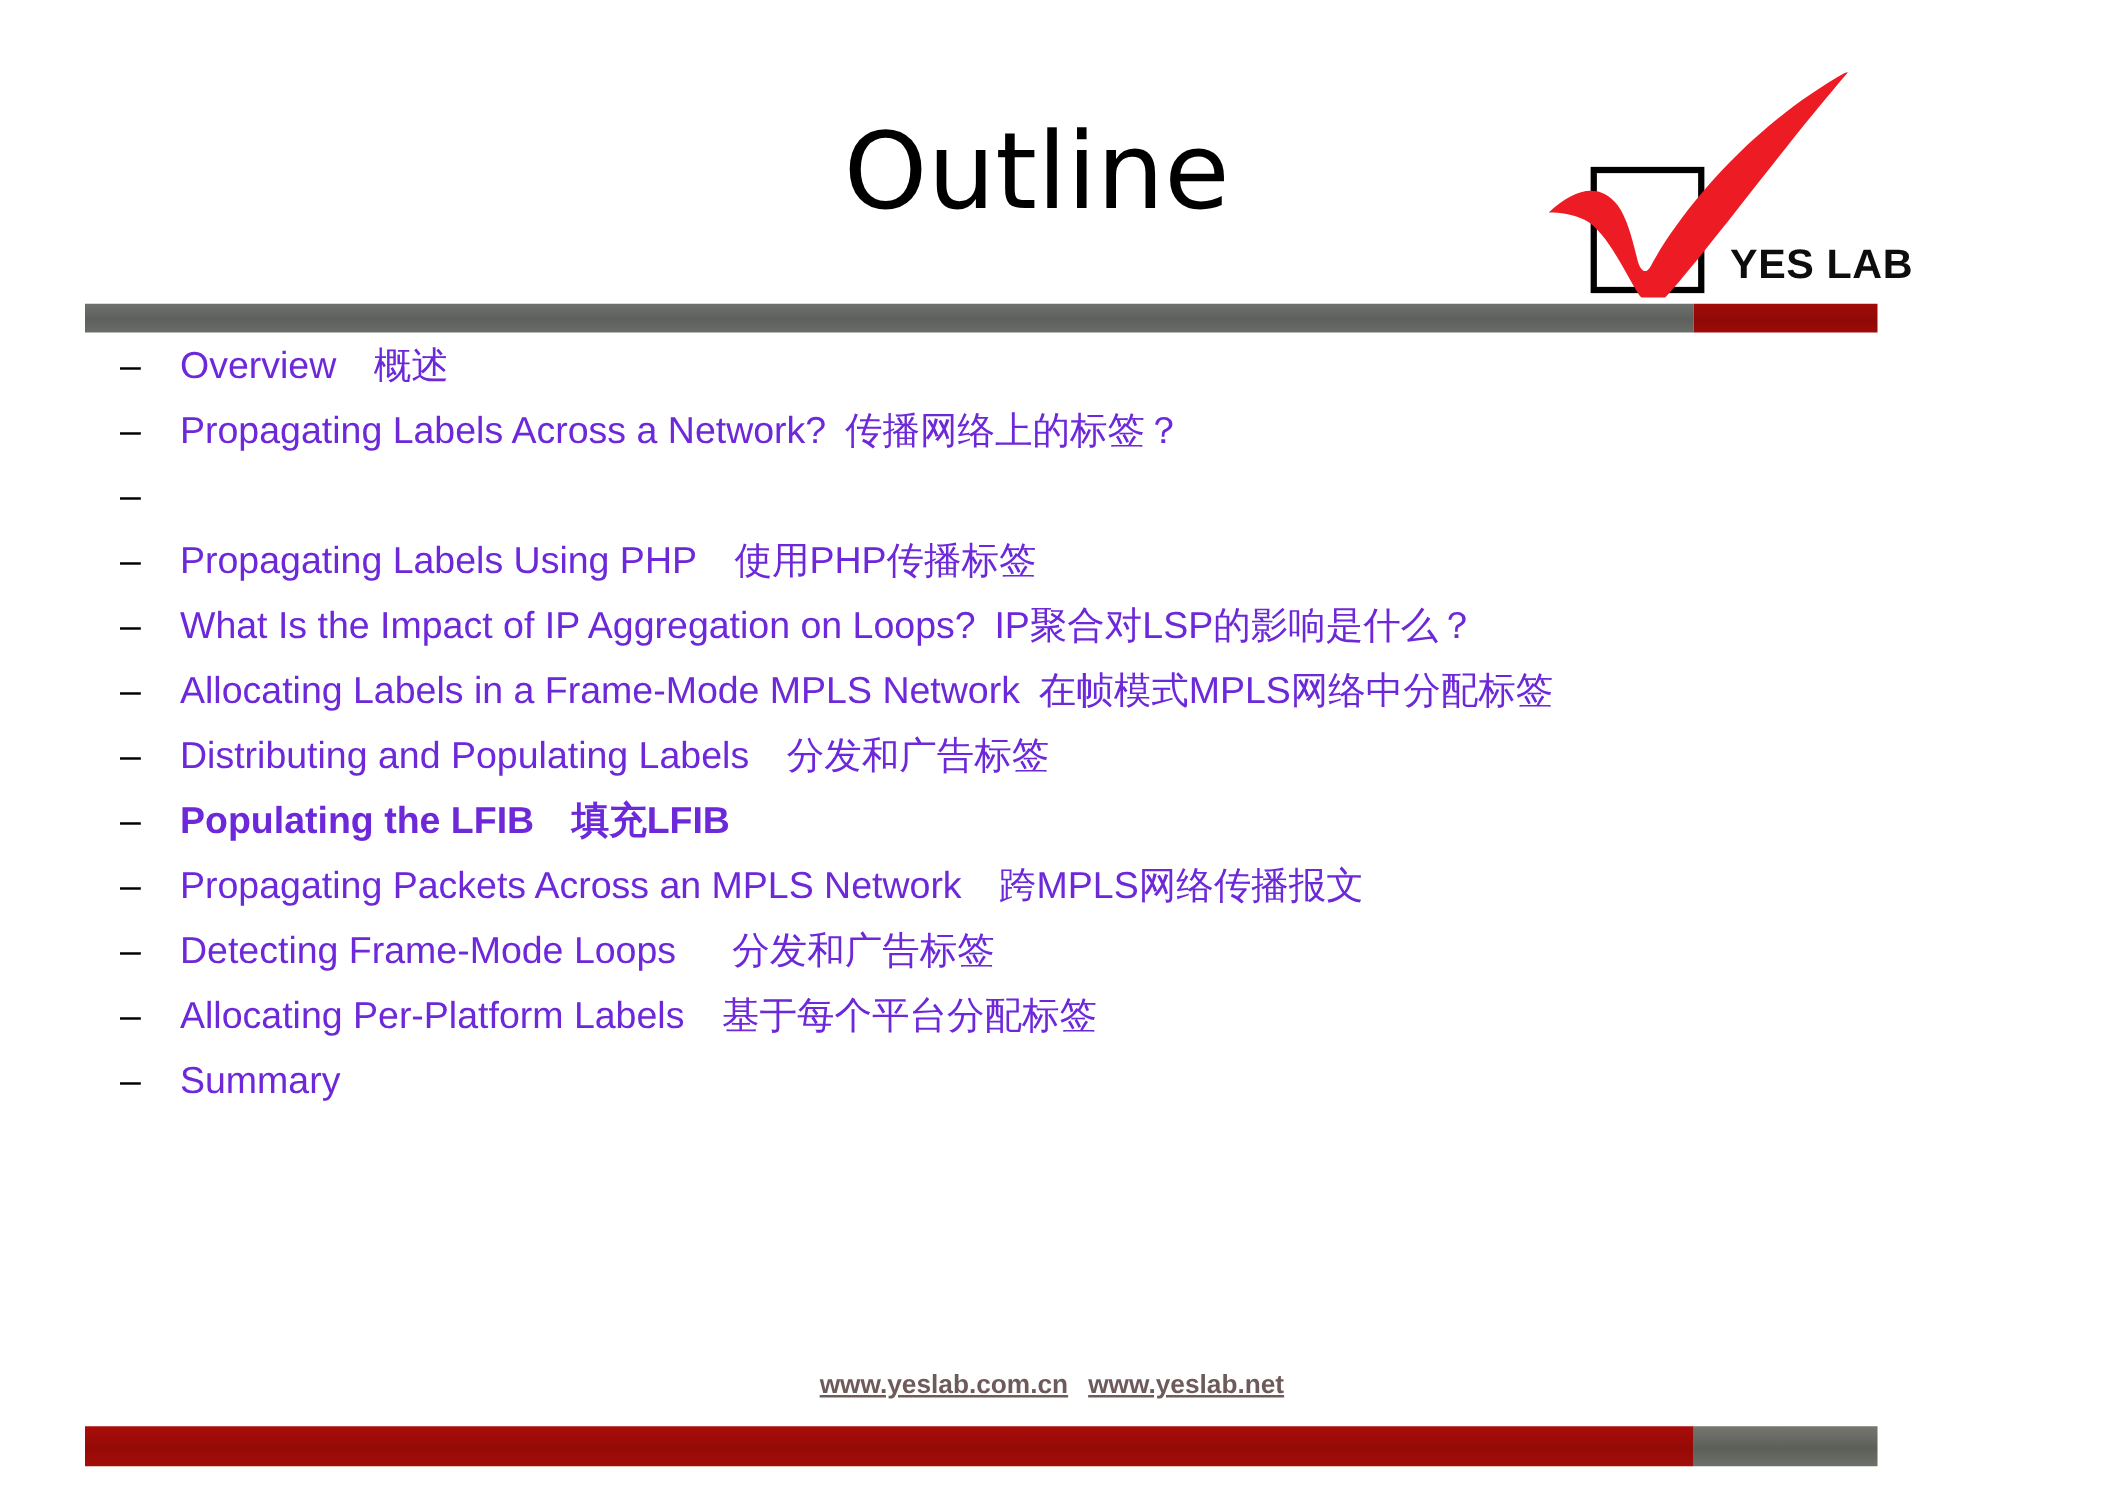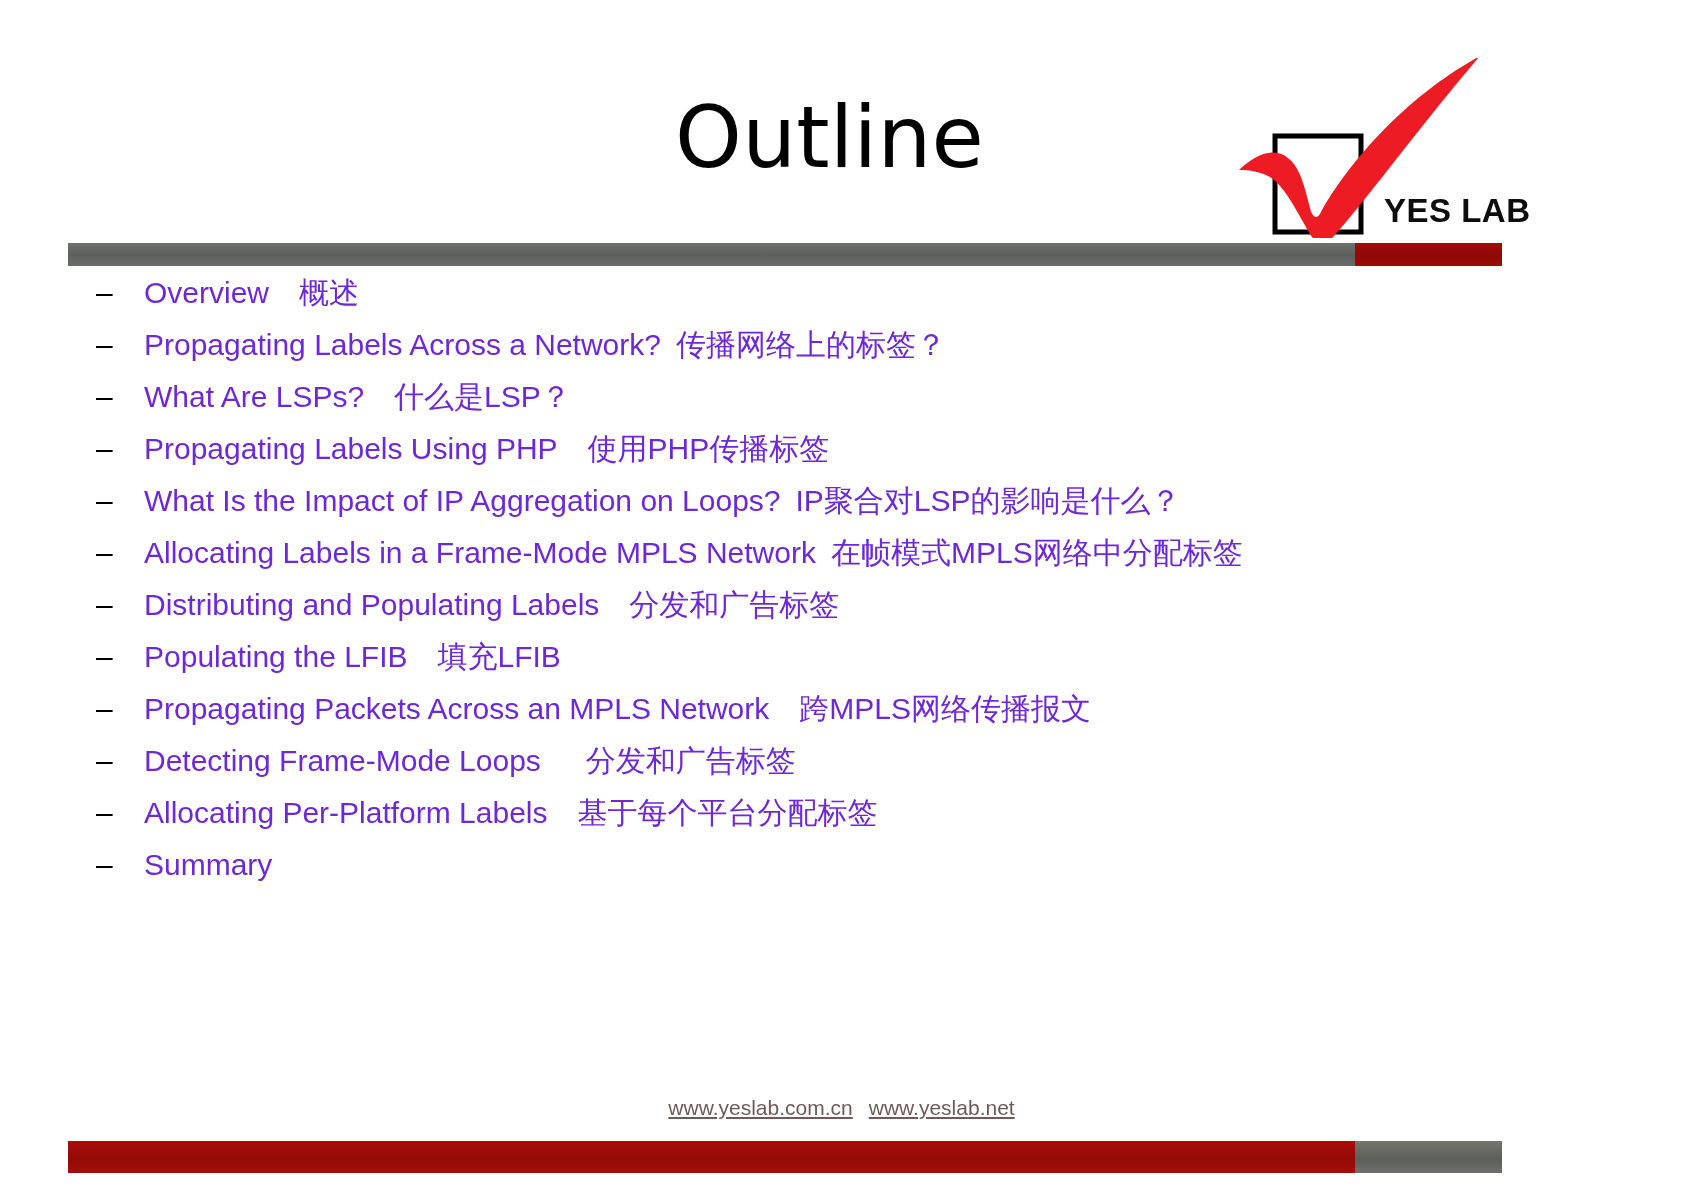--- a/index.html
+++ b/index.html
@@ -106,35 +106,36 @@
     font-size: 30px;
     line-height: 1;
     color: #000000;
   }
   .bullet-text {
     font-size: 30px;
     line-height: 1;
     color: #6d28d9;
     font-family: "Liberation Sans", "DejaVu Sans", sans-serif;
   }
-  .bullet-text.bold-cn { font-weight: 400; }
+  .bullet-text.bold-cn { font-weight: 700; }
 
   
   .footer-links {
     position: absolute;
     left: 0;
     top: 1096px;
     width: 1683px;
     text-align: center;
   }
   .footer-links a {
     font-size: 21px;
     color: #6e5a5a;
     text-decoration: underline;
     font-family: "Liberation Sans", sans-serif;
+    font-weight: bold;
   }
   .footer-links .gap { display: inline-block; width: 16px; }
 
   
   .footer-bar {
     position: absolute;
     left: 68px;
     top: 1141px;
     width: 1434px;
     height: 32px;
@@ -187,21 +188,20 @@
       <span class="bullet-text">Overview 概述</span>
     </div>
 
     <div class="bullet-row">
       <span class="dash">–</span>
       <span class="bullet-text">Propagating Labels Across a Network? 传播网络上的标签？</span>
     </div>
 
     <div class="bullet-row">
       <span class="dash">–</span>
-      <span class="bullet-text">What Are LSPs? 什么是LSP？</span>
     </div>
 
     <div class="bullet-row">
       <span class="dash">–</span>
       <span class="bullet-text">Propagating Labels Using PHP 使用PHP传播标签</span>
     </div>
 
     <div class="bullet-row">
       <span class="dash">–</span>
       <span class="bullet-text">What Is the Impact of IP Aggregation on Loops? IP聚合对LSP的影响是什么？</span>

